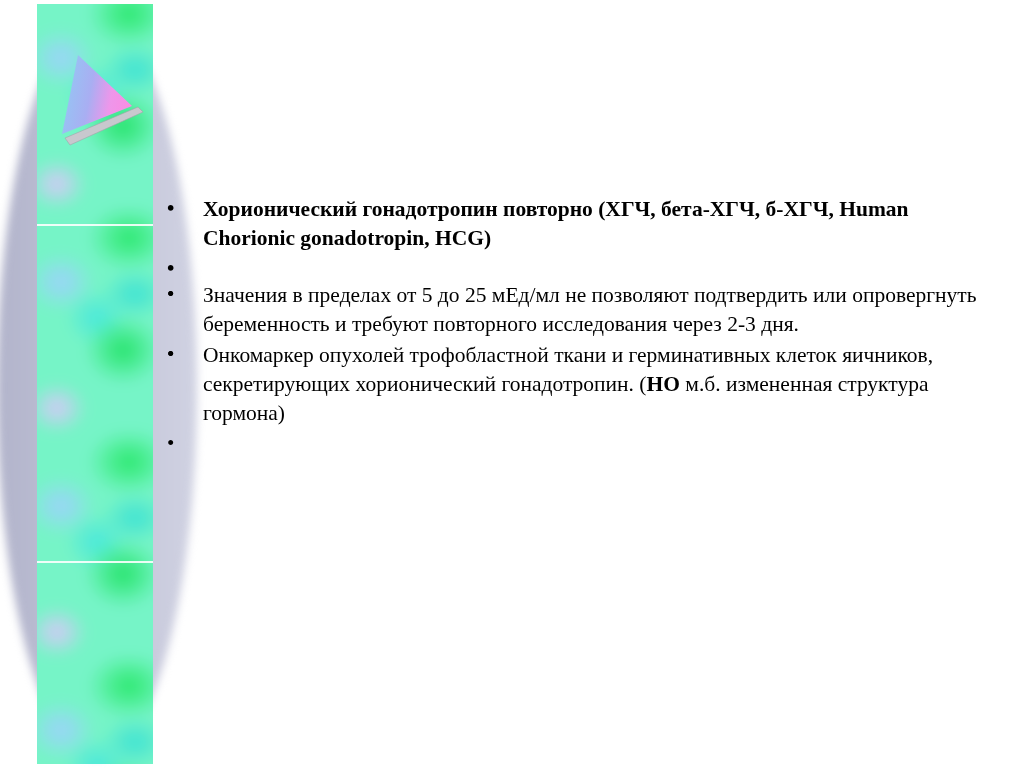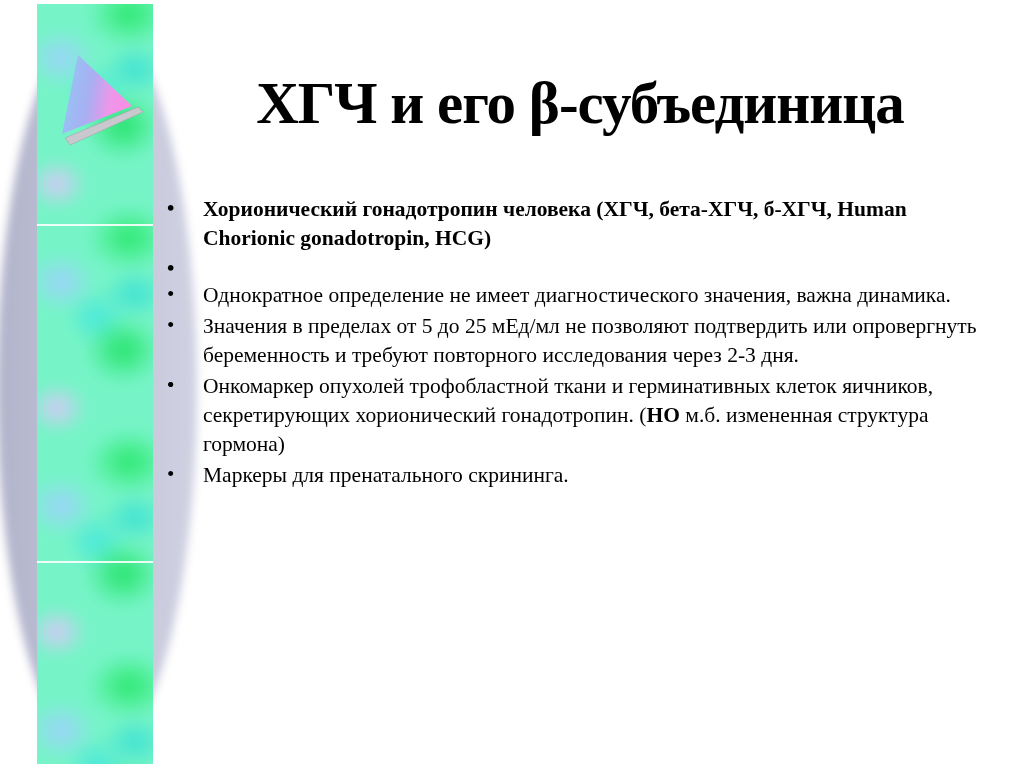--- a/index.html
+++ b/index.html
@@ -117,51 +117,48 @@
         <stop offset="0%" stop-color="#93c7f4"></stop>
         <stop offset="40%" stop-color="#a9aef2"></stop>
         <stop offset="70%" stop-color="#ee96ea"></stop>
         <stop offset="100%" stop-color="#fb8ce2"></stop>
       </linearGradient>
     </defs>
     <polygon points="11,92 84,61 89,66 16,99" fill="#c8c8ce" stroke="#a2a2aa" stroke-width="0.6"></polygon>
     <polygon points="24,9 8,88 78,60" fill="url(#triGrad)"></polygon>
   </svg>
 
-  <h1 class="title">ХГЧ и его β-субъединица</h1>
 
   <ul class="bullets">
 
     <li class="bold">
       <span class="dot">•</span>
-      <span>Хорионический гонадотропин человека (ХГЧ, бета-ХГЧ, б-ХГЧ, Human Chorionic gonadotropin, HCG)</span>
+      <span>Хорионический гонадотропин повторно (ХГЧ, бета-ХГЧ, б-ХГЧ, Human Chorionic gonadotropin, HCG)</span>
     </li>
 
     <li class="bold">
       <span class="dot">•</span>
     </li>
 
     <li class="spaced">
       <span class="dot">•</span>
-      <span>Однократное определение не имеет диагностического значения, важна динамика.</span>
     </li>
 
     <li>
       <span class="dot">•</span>
       <span>Значения в пределах от 5 до 25 мЕд/мл не позволяют подтвердить или опровергнуть беременность и требуют повторного исследования через 2-3 дня.</span>
     </li>
 
     <li>
       <span class="dot">•</span>
     </li>
 
     <li>
       <span class="dot">•</span>
       <span><span>Онкомаркер опухолей трофобластной ткани и герминативных клеток яичников, секретирующих хорионический гонадотропин. (</span><b>НО</b><span> м.б. измененная структура гормона)</span></span>
     </li>
 
     <li>
       <span class="dot">•</span>
-      <span>Маркеры для пренатального скрининга.</span>
     </li>
 
   </ul>
 </div>
 
 </body></html>

